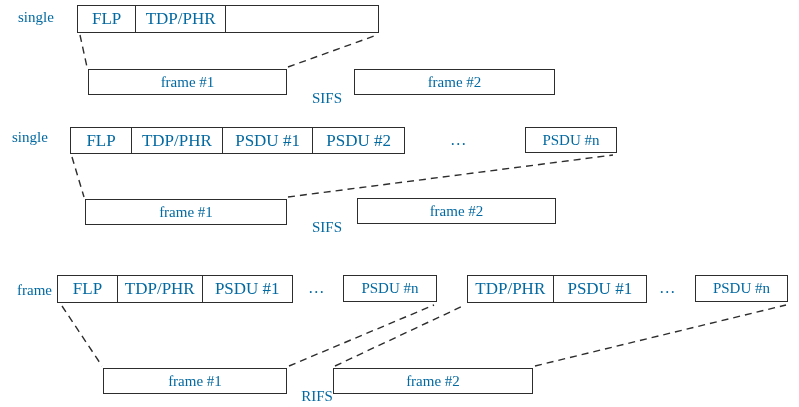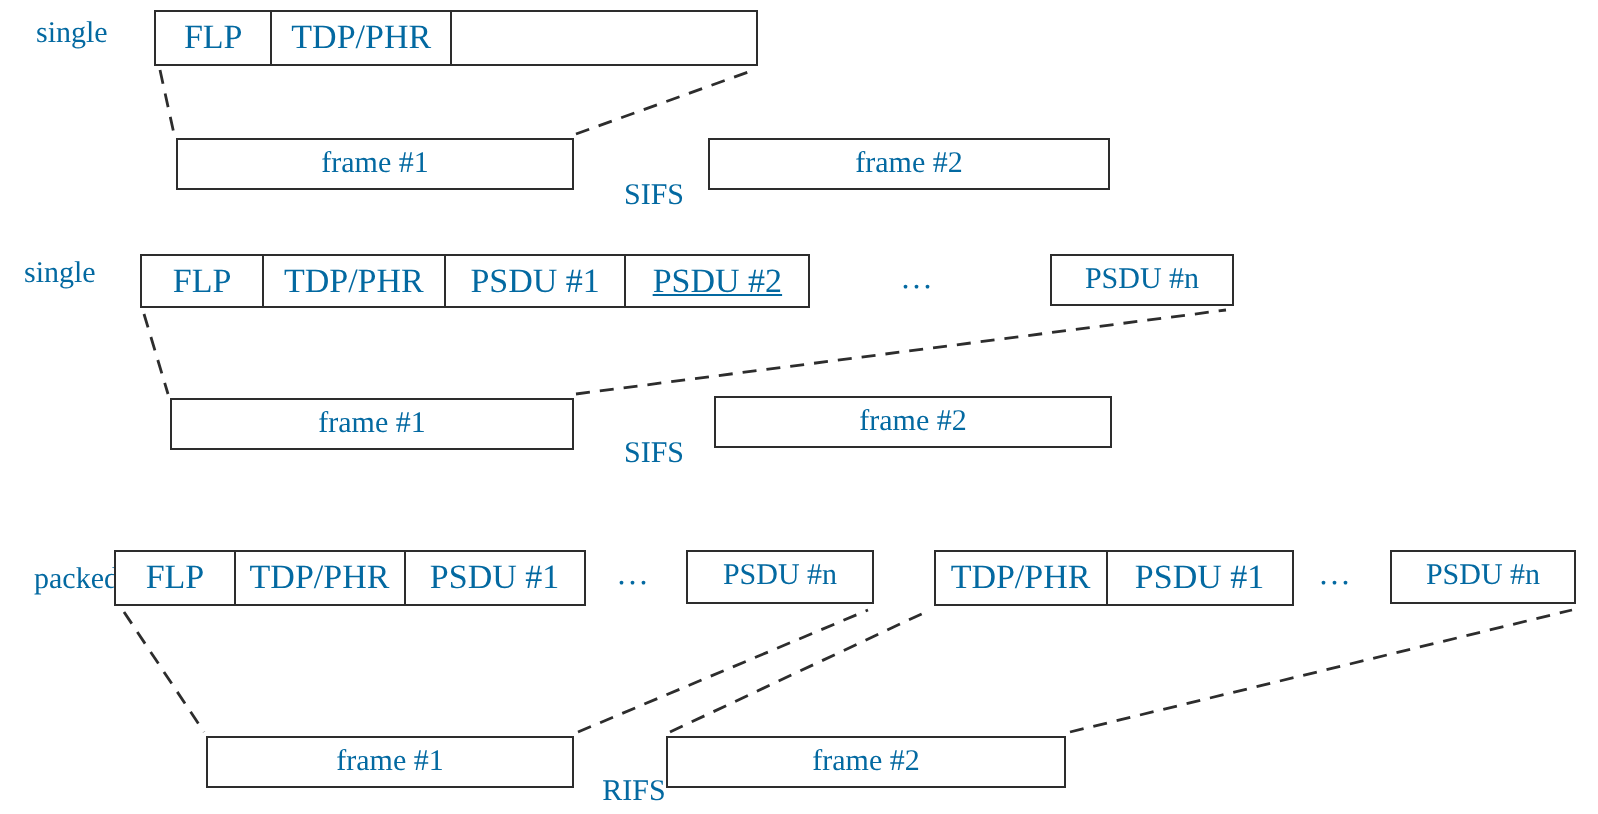--- a/index.html
+++ b/index.html
@@ -93,30 +93,30 @@
   <div class="framebox" style="left:88px; top:69px; width:199px; height:26px;">frame #1</div>
   <span class="ifs" style="left:302px; top:76px; width:50px;">SIFS</span>
   <div class="framebox" style="left:354px; top:69px; width:201px; height:26px;">frame #2</div>
 
   <span class="rowlabel" style="left:12px; top:129px;">single</span>
 
   <div class="bar" style="left:70px; top:127px; width:335px; height:27px;">
     <div class="seg" style="flex:61 0 0;">FLP</div>
     <div class="seg" style="flex:91 0 0;">TDP/PHR</div>
     <div class="seg" style="flex:91 0 0;">PSDU #1</div>
-    <div class="seg" style="flex:92 0 0;text-decoration:underline;">PSDU #2</div>
+    <div class="seg" style="flex:92 0 0;">PSDU #2</div>
   </div>
   <span class="dots" style="left:445px; top:133px; width:28px;">...</span>
   <div class="framebox" style="left:525px; top:127px; width:92px; height:26px;">PSDU #n</div>
 
   <div class="framebox" style="left:85px; top:199px; width:202px; height:26px;">frame #1</div>
   <span class="ifs" style="left:302px; top:205px; width:50px;">SIFS</span>
   <div class="framebox" style="left:357px; top:198px; width:199px; height:26px;">frame #2</div>
 
-  <span class="rowlabel" style="left:17px; top:282px;">packed</span>
+  <span class="rowlabel" style="left:17px; top:282px;">frame</span>
 
   <div class="bar" style="left:57px; top:275px; width:236px; height:28px;">
     <div class="seg" style="flex:60 0 0;">FLP</div>
     <div class="seg" style="flex:85 0 0;">TDP/PHR</div>
     <div class="seg" style="flex:91 0 0;">PSDU #1</div>
   </div>
   <span class="dots" style="left:303px; top:281px; width:28px;">...</span>
   <div class="framebox" style="left:343px; top:275px; width:94px; height:27px;">PSDU #n</div>
 
   <div class="bar" style="left:467px; top:275px; width:180px; height:28px;">

